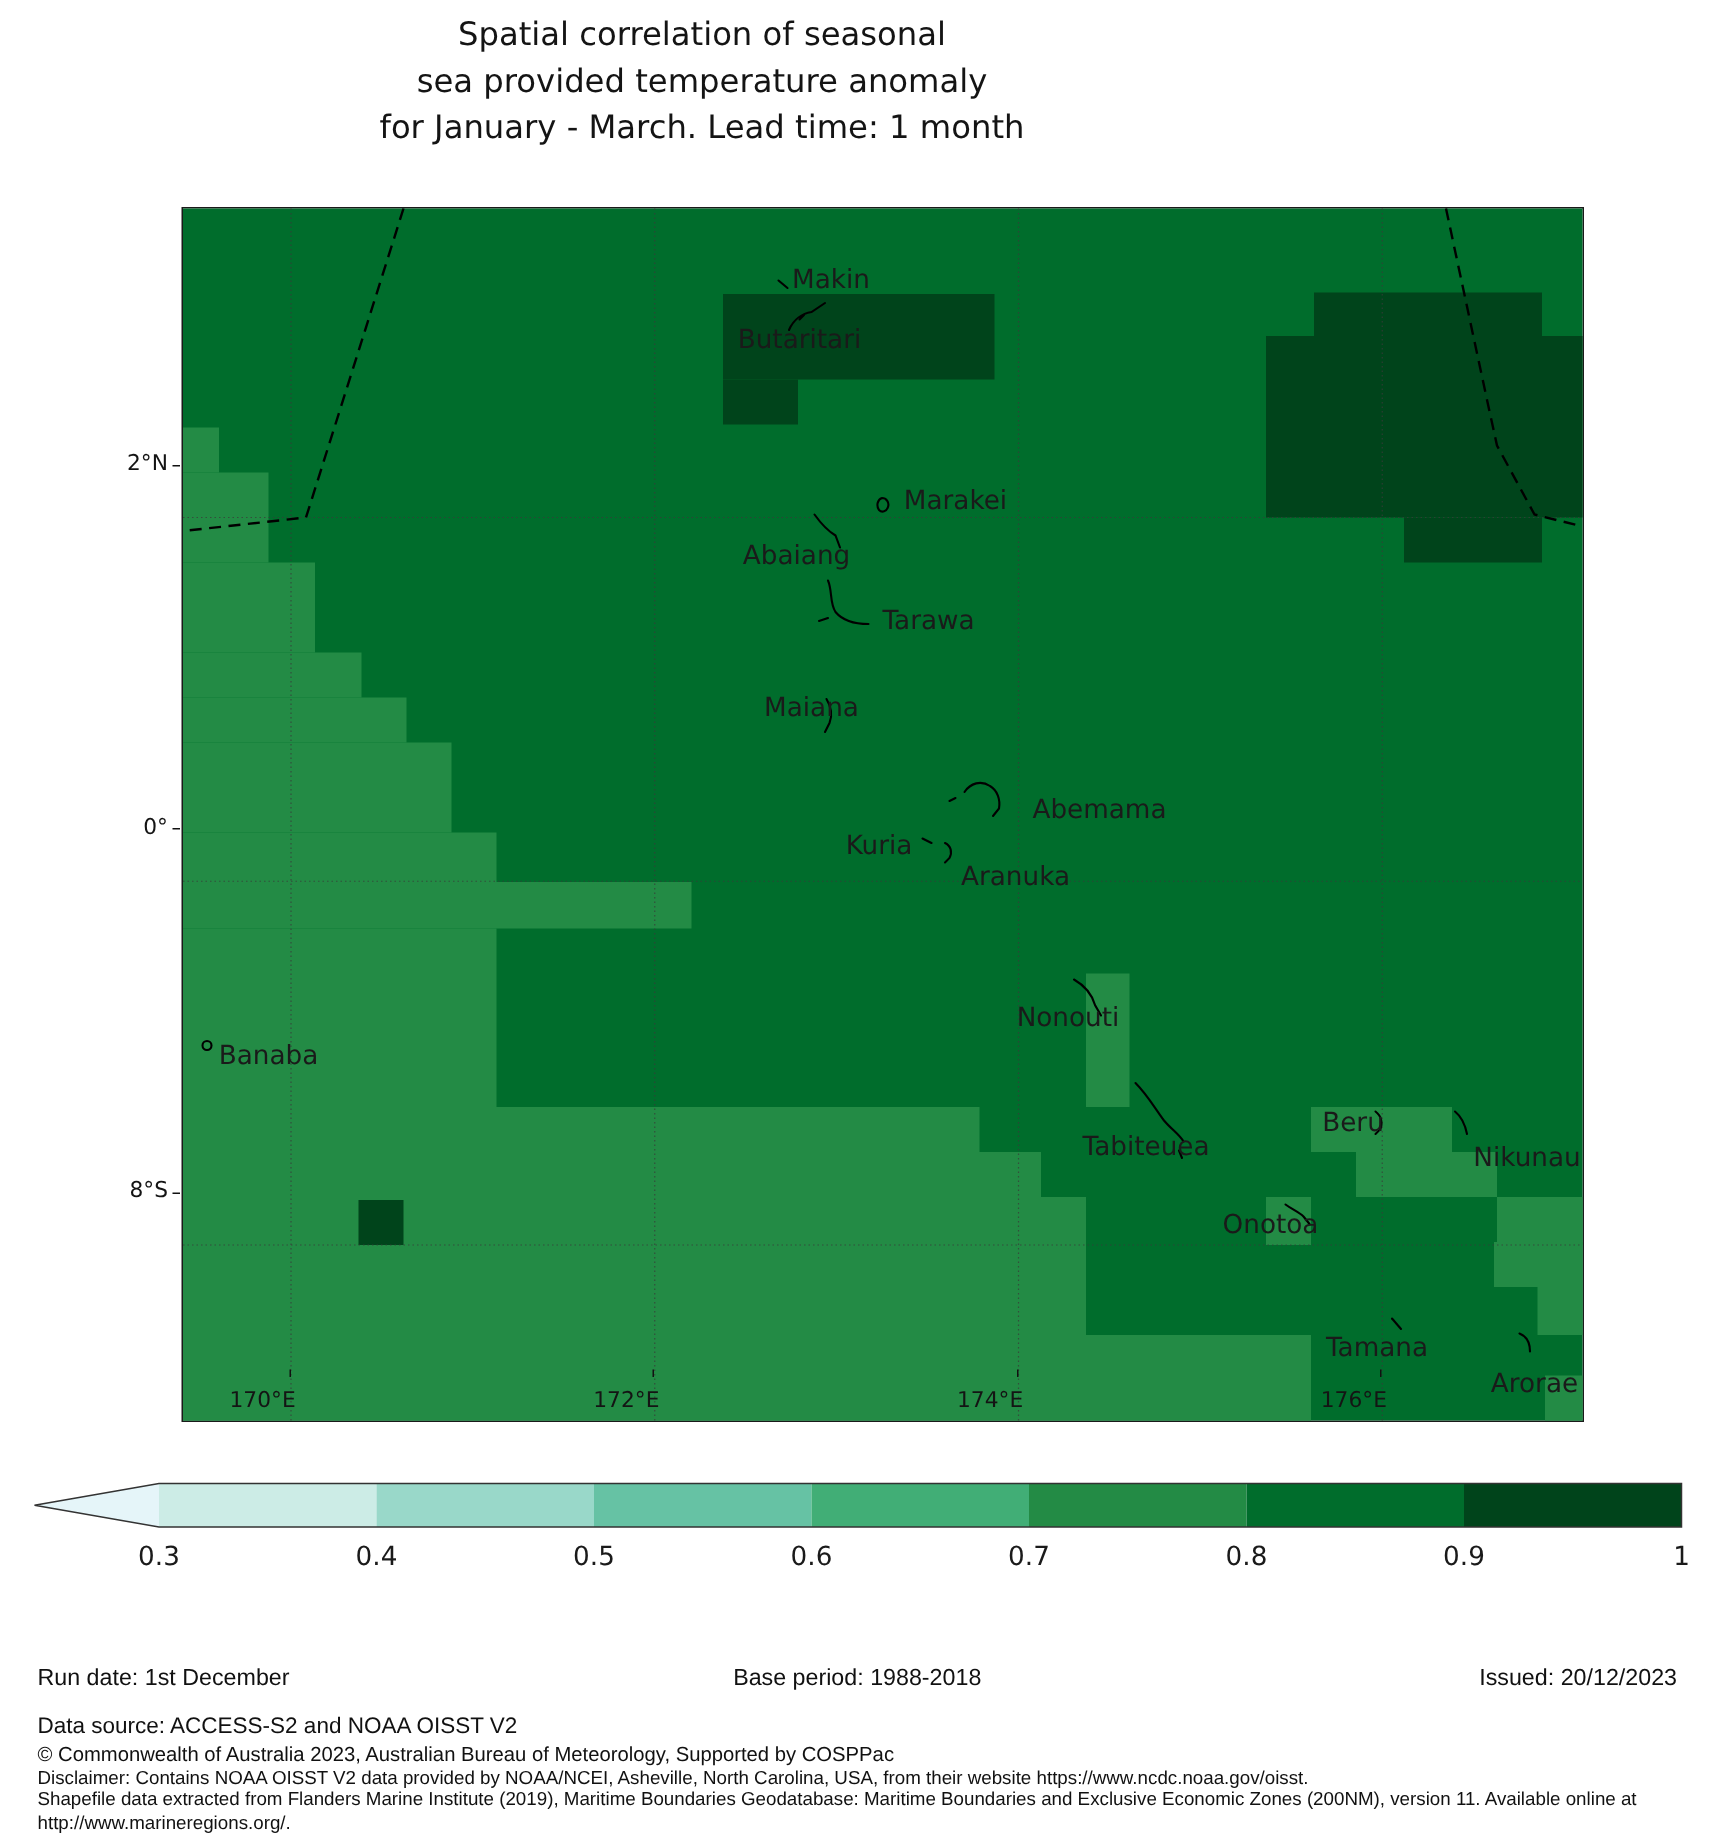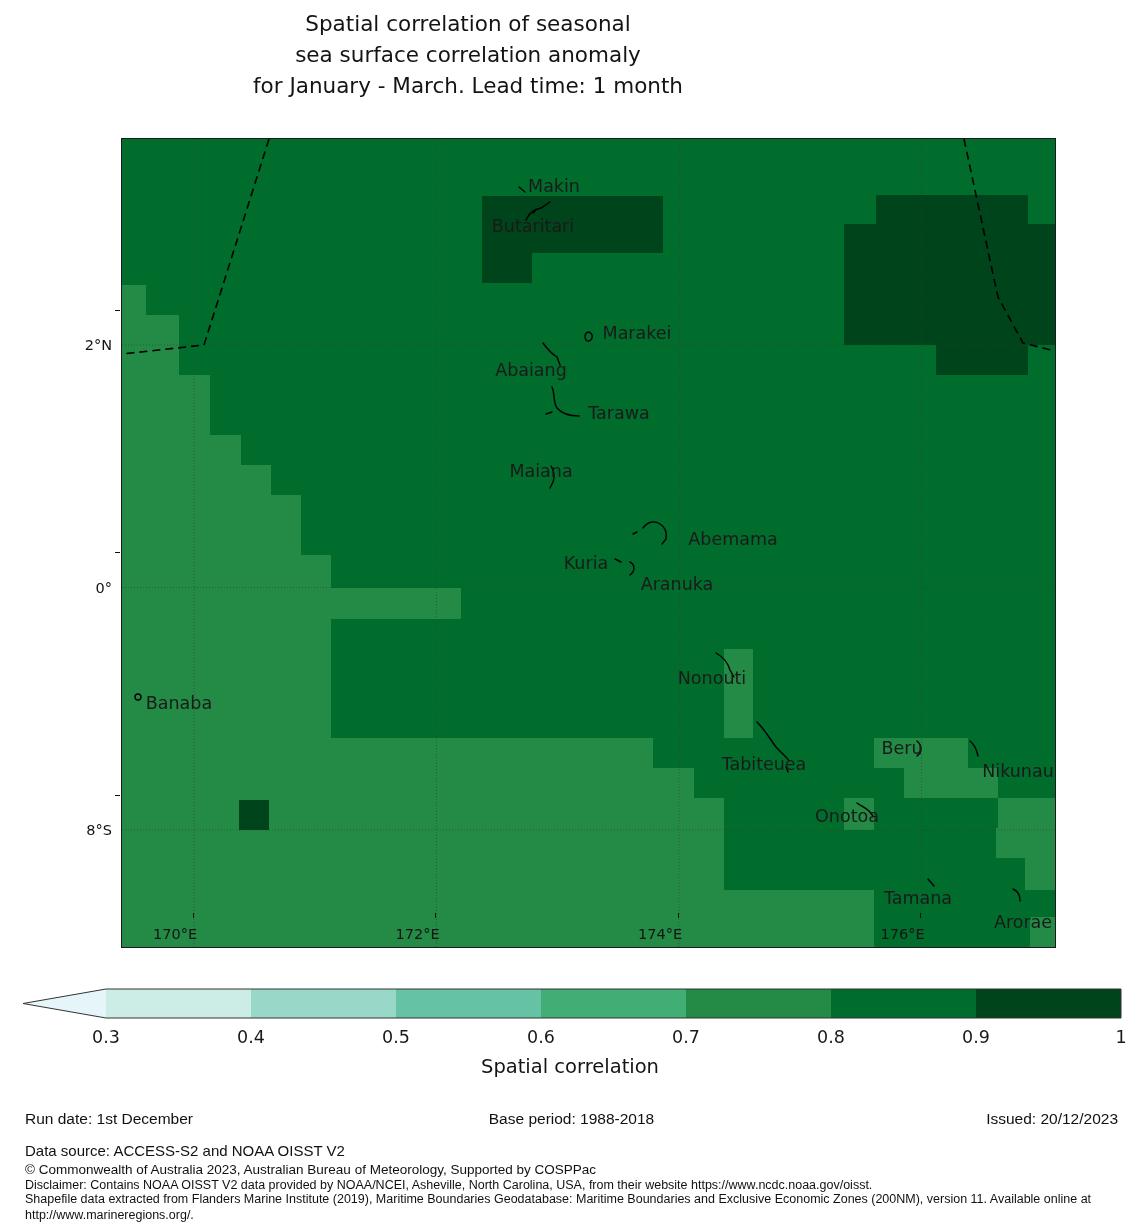--- a/index.html
+++ b/index.html
@@ -11,21 +11,21 @@
             border:1px solid #1a1a1a;box-sizing:content-box;margin-top:34px;}
   .map-wrap svg{display:block;overflow:visible;}
   .grid{stroke:#3a3a3a;stroke-width:0.8;stroke-dasharray:1 2;opacity:0.75;}
   .eez{stroke:#000;stroke-width:1.6;stroke-dasharray:8 5;fill:none;}
   .isl{stroke:#000;stroke-width:1.4;fill:none;stroke-linecap:round;}
   .ilab{font-size:17.5px;fill:#1a1a1a;text-anchor:middle;font-family:"DejaVu Sans",sans-serif;}
   .tick{position:absolute;background:#111;}
   .vtick{width:1px;height:5px;top:913px;}
   .htick{width:5px;height:1px;left:115px;}
   .xlab{position:absolute;width:80px;top:926px;font-size:14.5px;color:#141414;}
-  .ylab{position:absolute;width:54px;left:58px;text-align:right;font-size:14.5px;color:#141414;height:18px;margin-top:36px;}
+  .ylab{position:absolute;width:54px;left:58px;text-align:right;font-size:14.5px;color:#141414;height:18px;}
   .cb-svg{position:absolute;left:0;top:985px;}
   .cblab{font-size:17.5px;fill:#1a1a1a;text-anchor:middle;font-family:"DejaVu Sans",sans-serif;}
   .cb-title{position:absolute;top:1055px;left:0;width:1140px;text-align:center;
             font-size:19.5px;color:#141414;}
   .foot{font-family:"Liberation Sans",sans-serif;color:#111;}
   .meta-row{position:absolute;top:1110px;left:25px;width:1093px;font-size:15.5px;}
   .meta-row .mid{position:absolute;left:0;width:100%;text-align:center;top:0;}
   .meta-row .right{position:absolute;right:0;top:0;}
   .meta-row .left{position:absolute;left:0;top:0;}
   .datasource{position:absolute;top:1142px;left:25px;font-size:15px;}
@@ -33,21 +33,21 @@
   .disclaimer{position:absolute;top:1178px;left:25px;font-size:12.5px;}
   .shapefile{position:absolute;top:1192px;left:25px;width:1105px;font-size:12.5px;line-height:15.5px;}
 </style>
 </head>
 <body>
 
 <div class="page">
 
   <div class="title">
     <div>Spatial correlation of seasonal</div>
-    <div>sea surface correlation anomaly</div>
+    <div>sea provided temperature anomaly</div>
     <div>for January - March. Lead time: 1 month</div>
   </div>
 
   <div class="map-wrap">
     <svg width="933" height="808" viewBox="0 0 933 808">
       <rect x="0" y="0" width="933" height="808" fill="#006d2c"></rect>
       <g>
         <rect x="0" y="146" width="24" height="30" fill="#238b45"></rect>
         <rect x="0" y="176" width="57" height="60" fill="#238b45"></rect>
         <rect x="0" y="236" width="88" height="60" fill="#238b45"></rect>
@@ -160,21 +160,20 @@
       <path d="M106,4 H1121 V33 H106 L23,18.5 Z" fill="none" stroke="#333" stroke-width="1"></path>
       <text x="106" y="58" class="cblab">0.3</text>
       <text x="251" y="58" class="cblab">0.4</text>
       <text x="396" y="58" class="cblab">0.5</text>
       <text x="541" y="58" class="cblab">0.6</text>
       <text x="686" y="58" class="cblab">0.7</text>
       <text x="831" y="58" class="cblab">0.8</text>
       <text x="976" y="58" class="cblab">0.9</text>
       <text x="1121" y="58" class="cblab">1</text>
     </svg>
-  <div class="cb-title">Spatial correlation</div>
 
   <div class="meta-row foot">
     <span class="left">Run date: 1st December</span>
     <span class="mid">Base period: 1988-2018</span>
     <span class="right">Issued: 20/12/2023</span>
   </div>
   <div class="datasource foot">Data source: ACCESS-S2 and NOAA OISST V2</div>
   <div class="copyright foot">© Commonwealth of Australia 2023, Australian Bureau of Meteorology, Supported by COSPPac</div>
   <div class="disclaimer foot">Disclaimer: Contains NOAA OISST V2 data provided by NOAA/NCEI, Asheville, North Carolina, USA, from their website https://www.ncdc.noaa.gov/oisst.</div>
   <div class="shapefile foot">Shapefile data extracted from Flanders Marine Institute (2019), Maritime Boundaries Geodatabase: Maritime Boundaries and Exclusive Economic Zones (200NM), version 11. Available online at http://www.marineregions.org/.</div>

